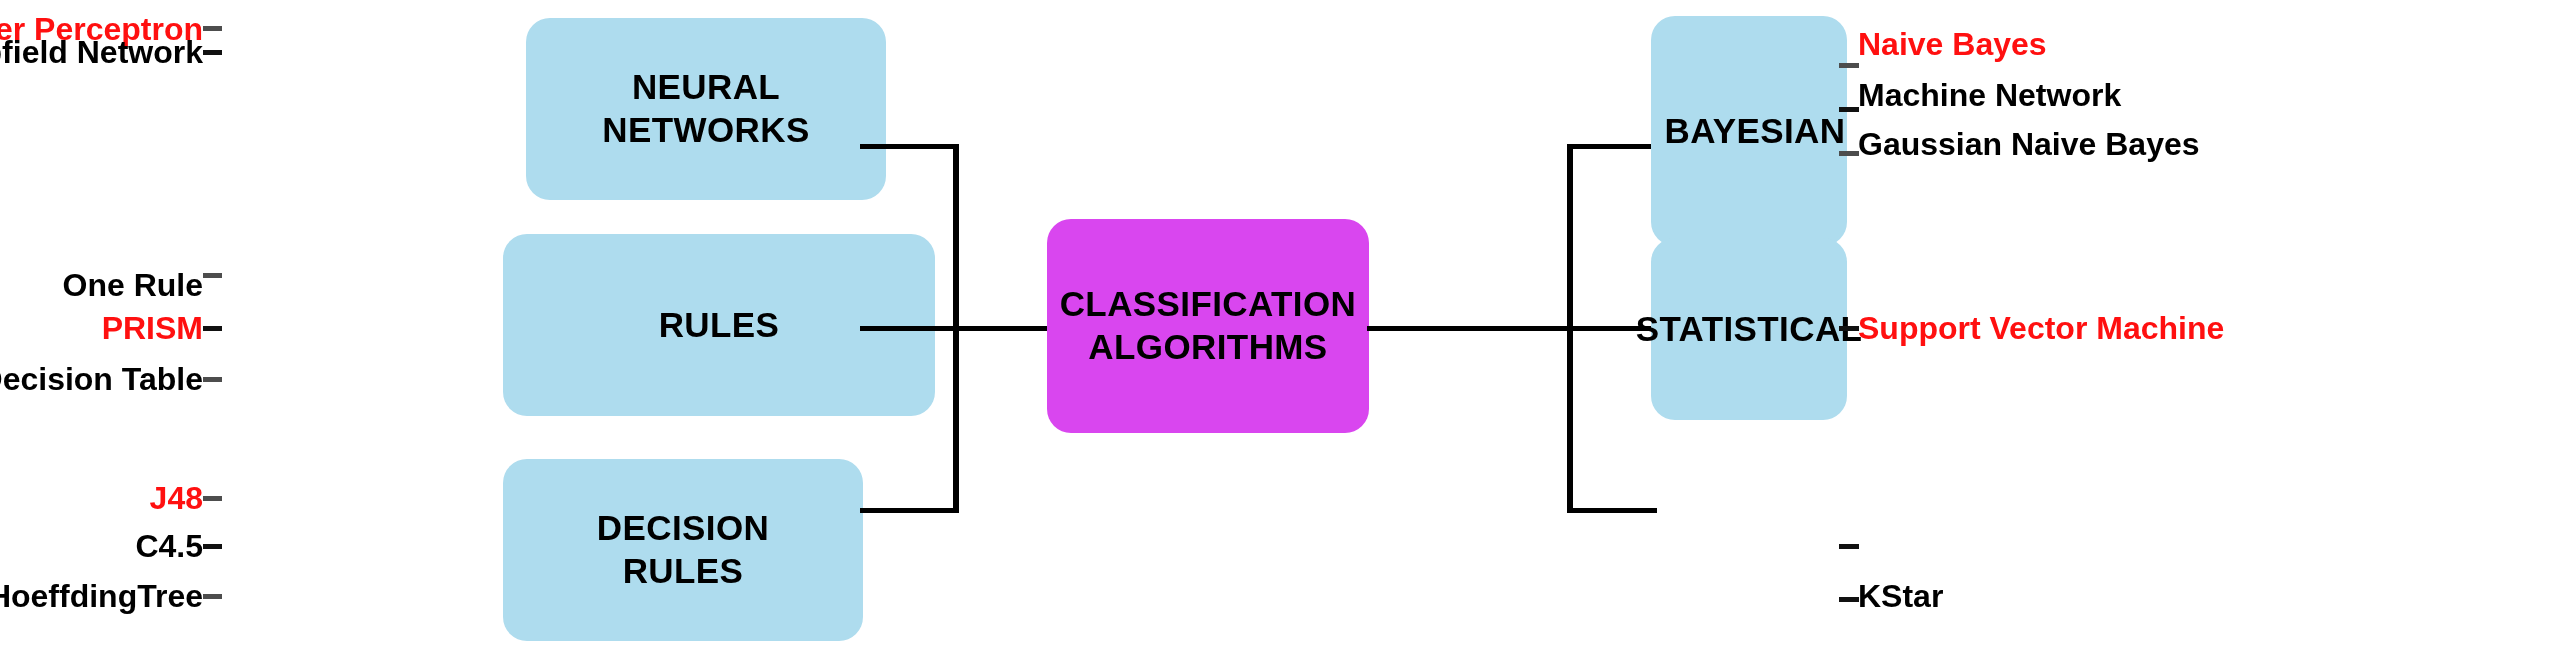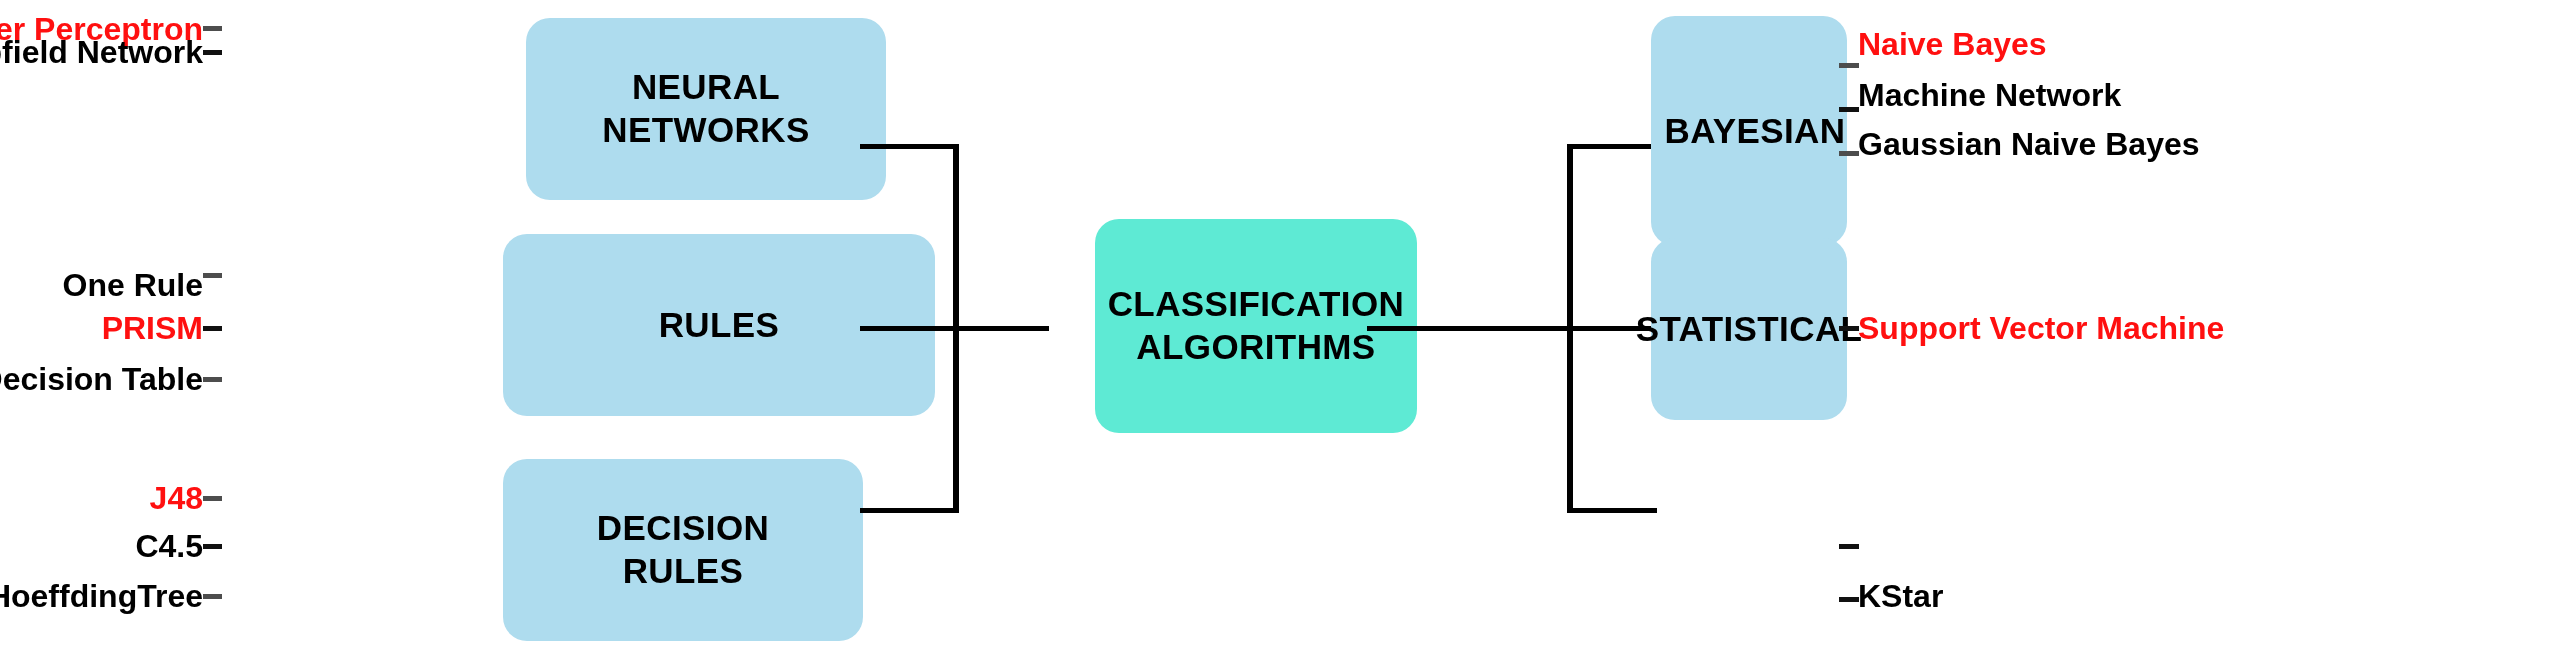--- a/index.html
+++ b/index.html
@@ -16,21 +16,21 @@
     display:flex;align-items:center;justify-content:center;
     text-align:center;
     border-radius:24px;
     font-weight:700;
     letter-spacing:0.4px;
     color:#000;
     line-height:1.22;
     box-sizing:border-box;
   }
   .node.cat{background:#aedcee;font-size:35px;}
-  .node.root{background:#5eead4;font-size:35px;margin-left:48px;}
+  .node.root{background:#d946ef;font-size:35px;}
 
   
   .hline{position:absolute;background:#000;height:5px;}
   .vline{position:absolute;background:#000;width:5.7px;}
 
   
   .stub{position:absolute;background:#4d4d4d;height:5px;}
   .stub.dark{background:#111;}
 
   

